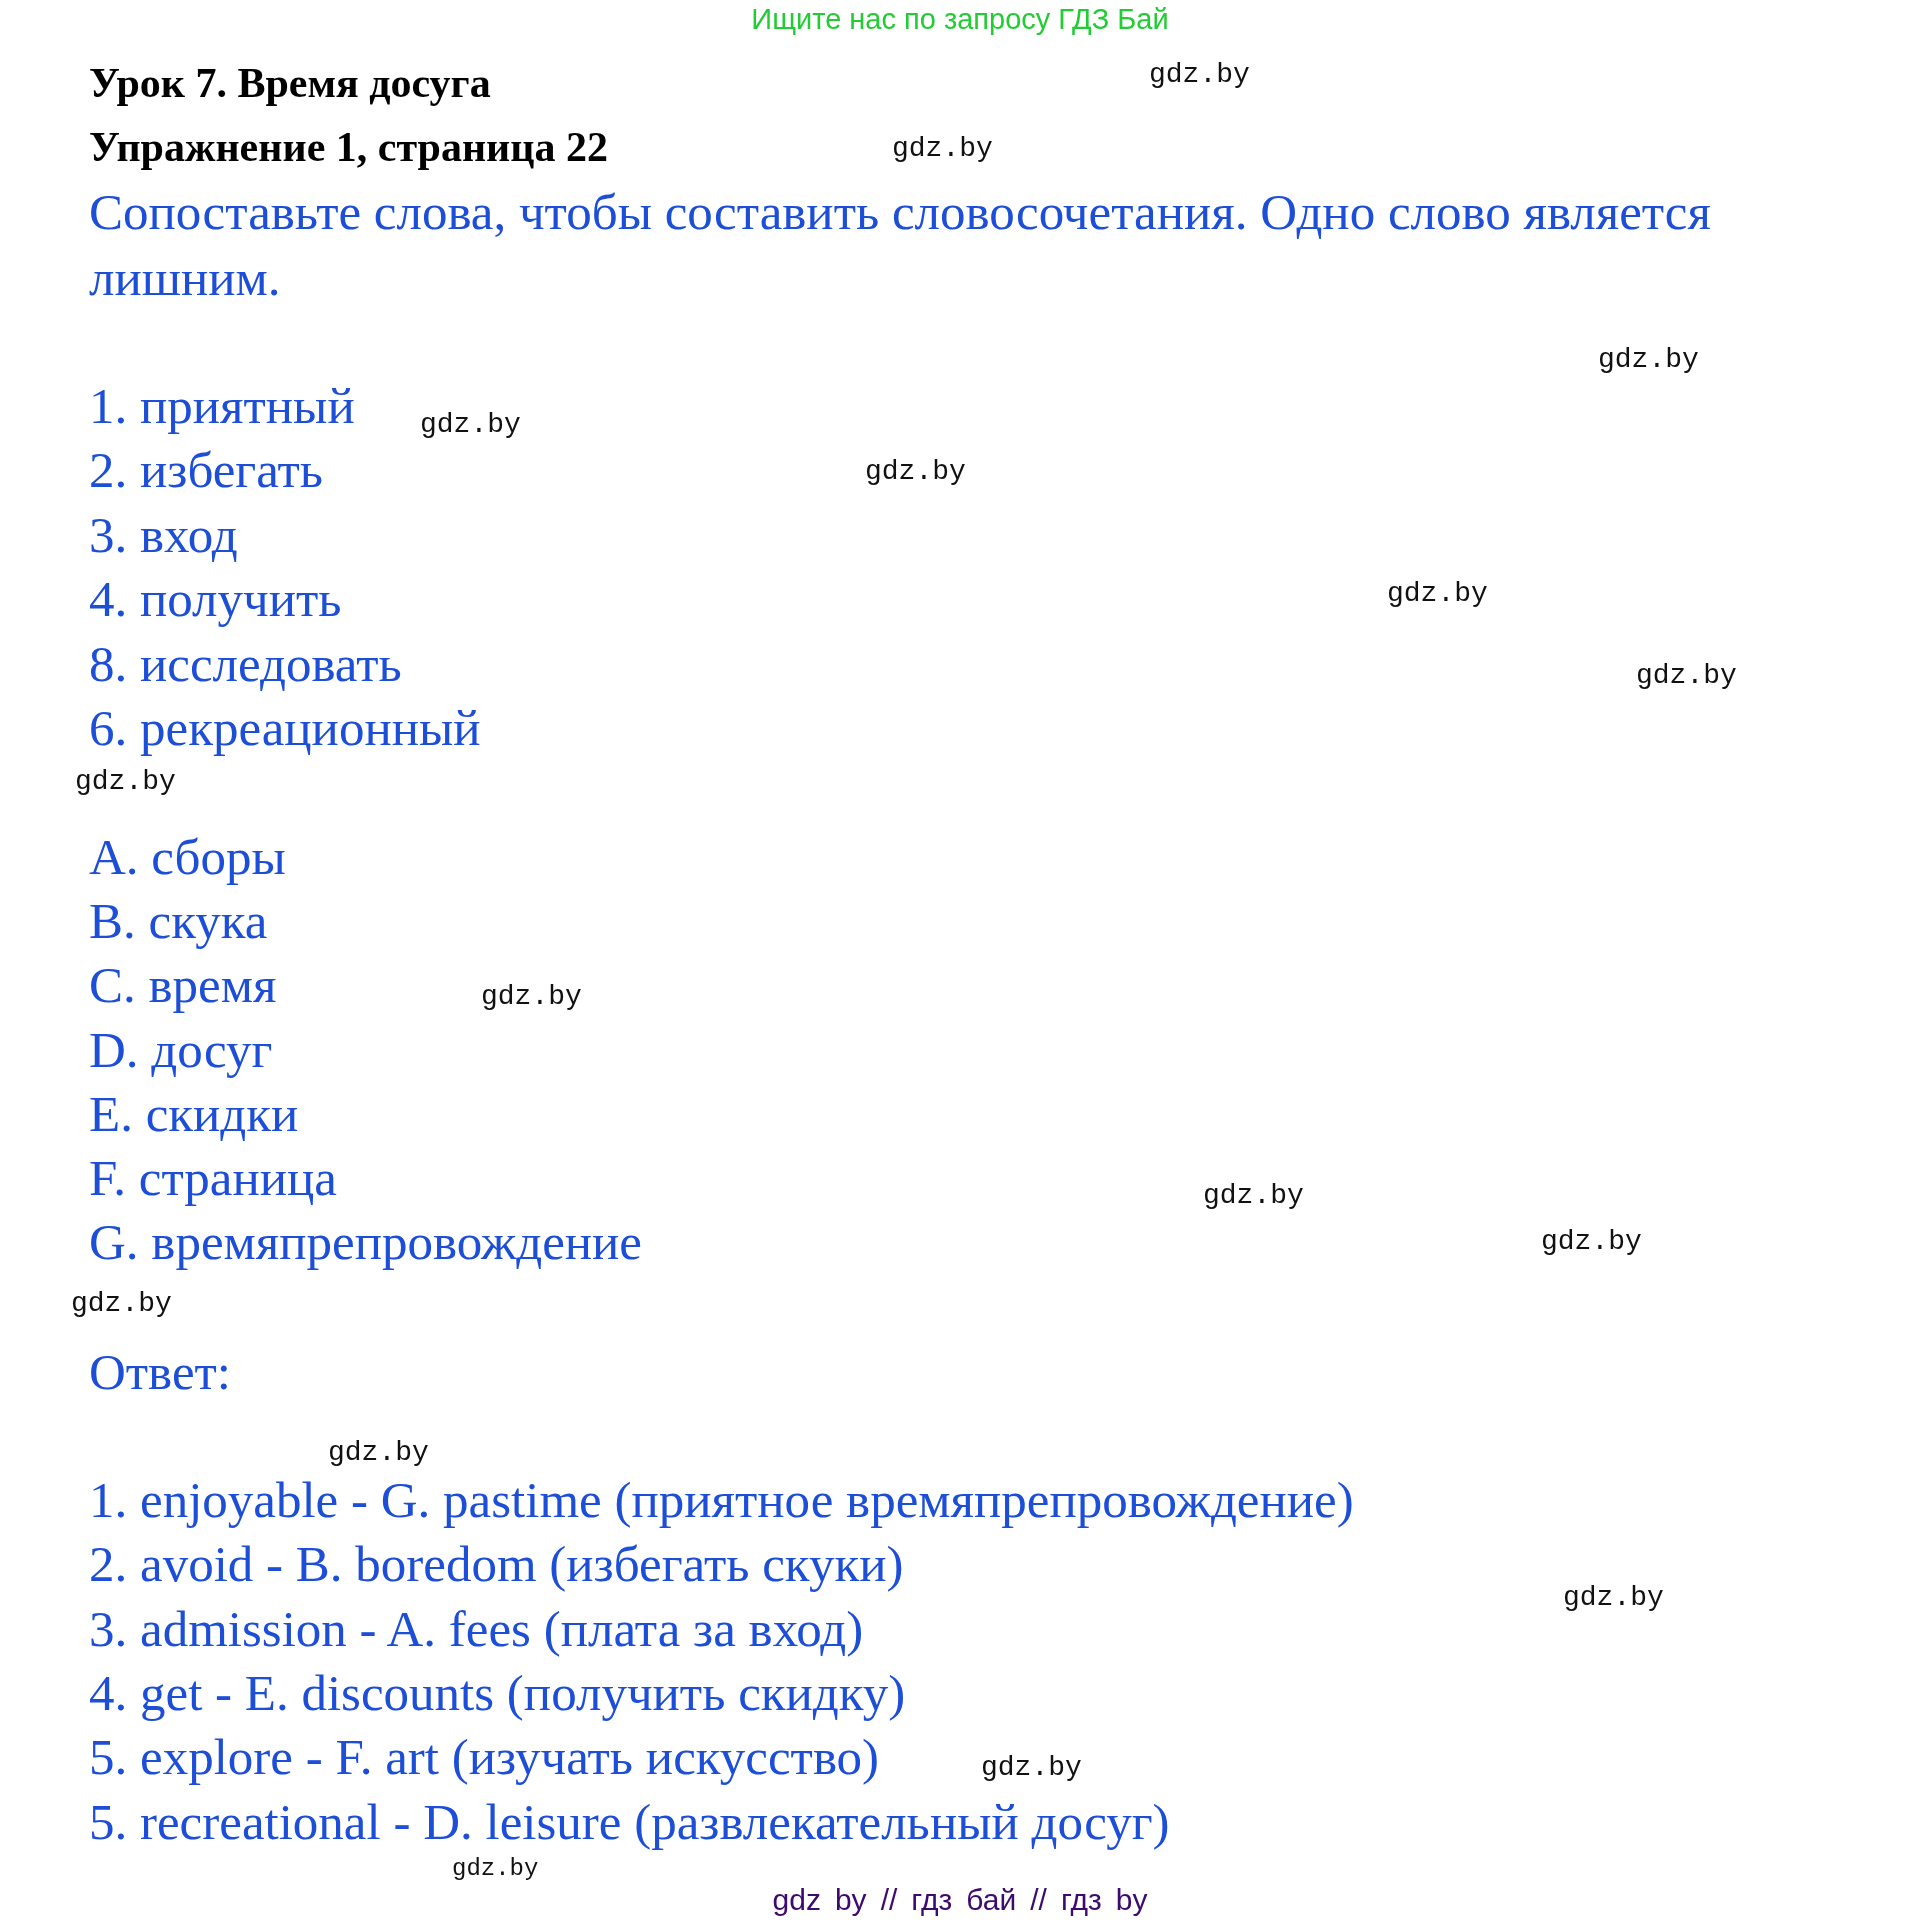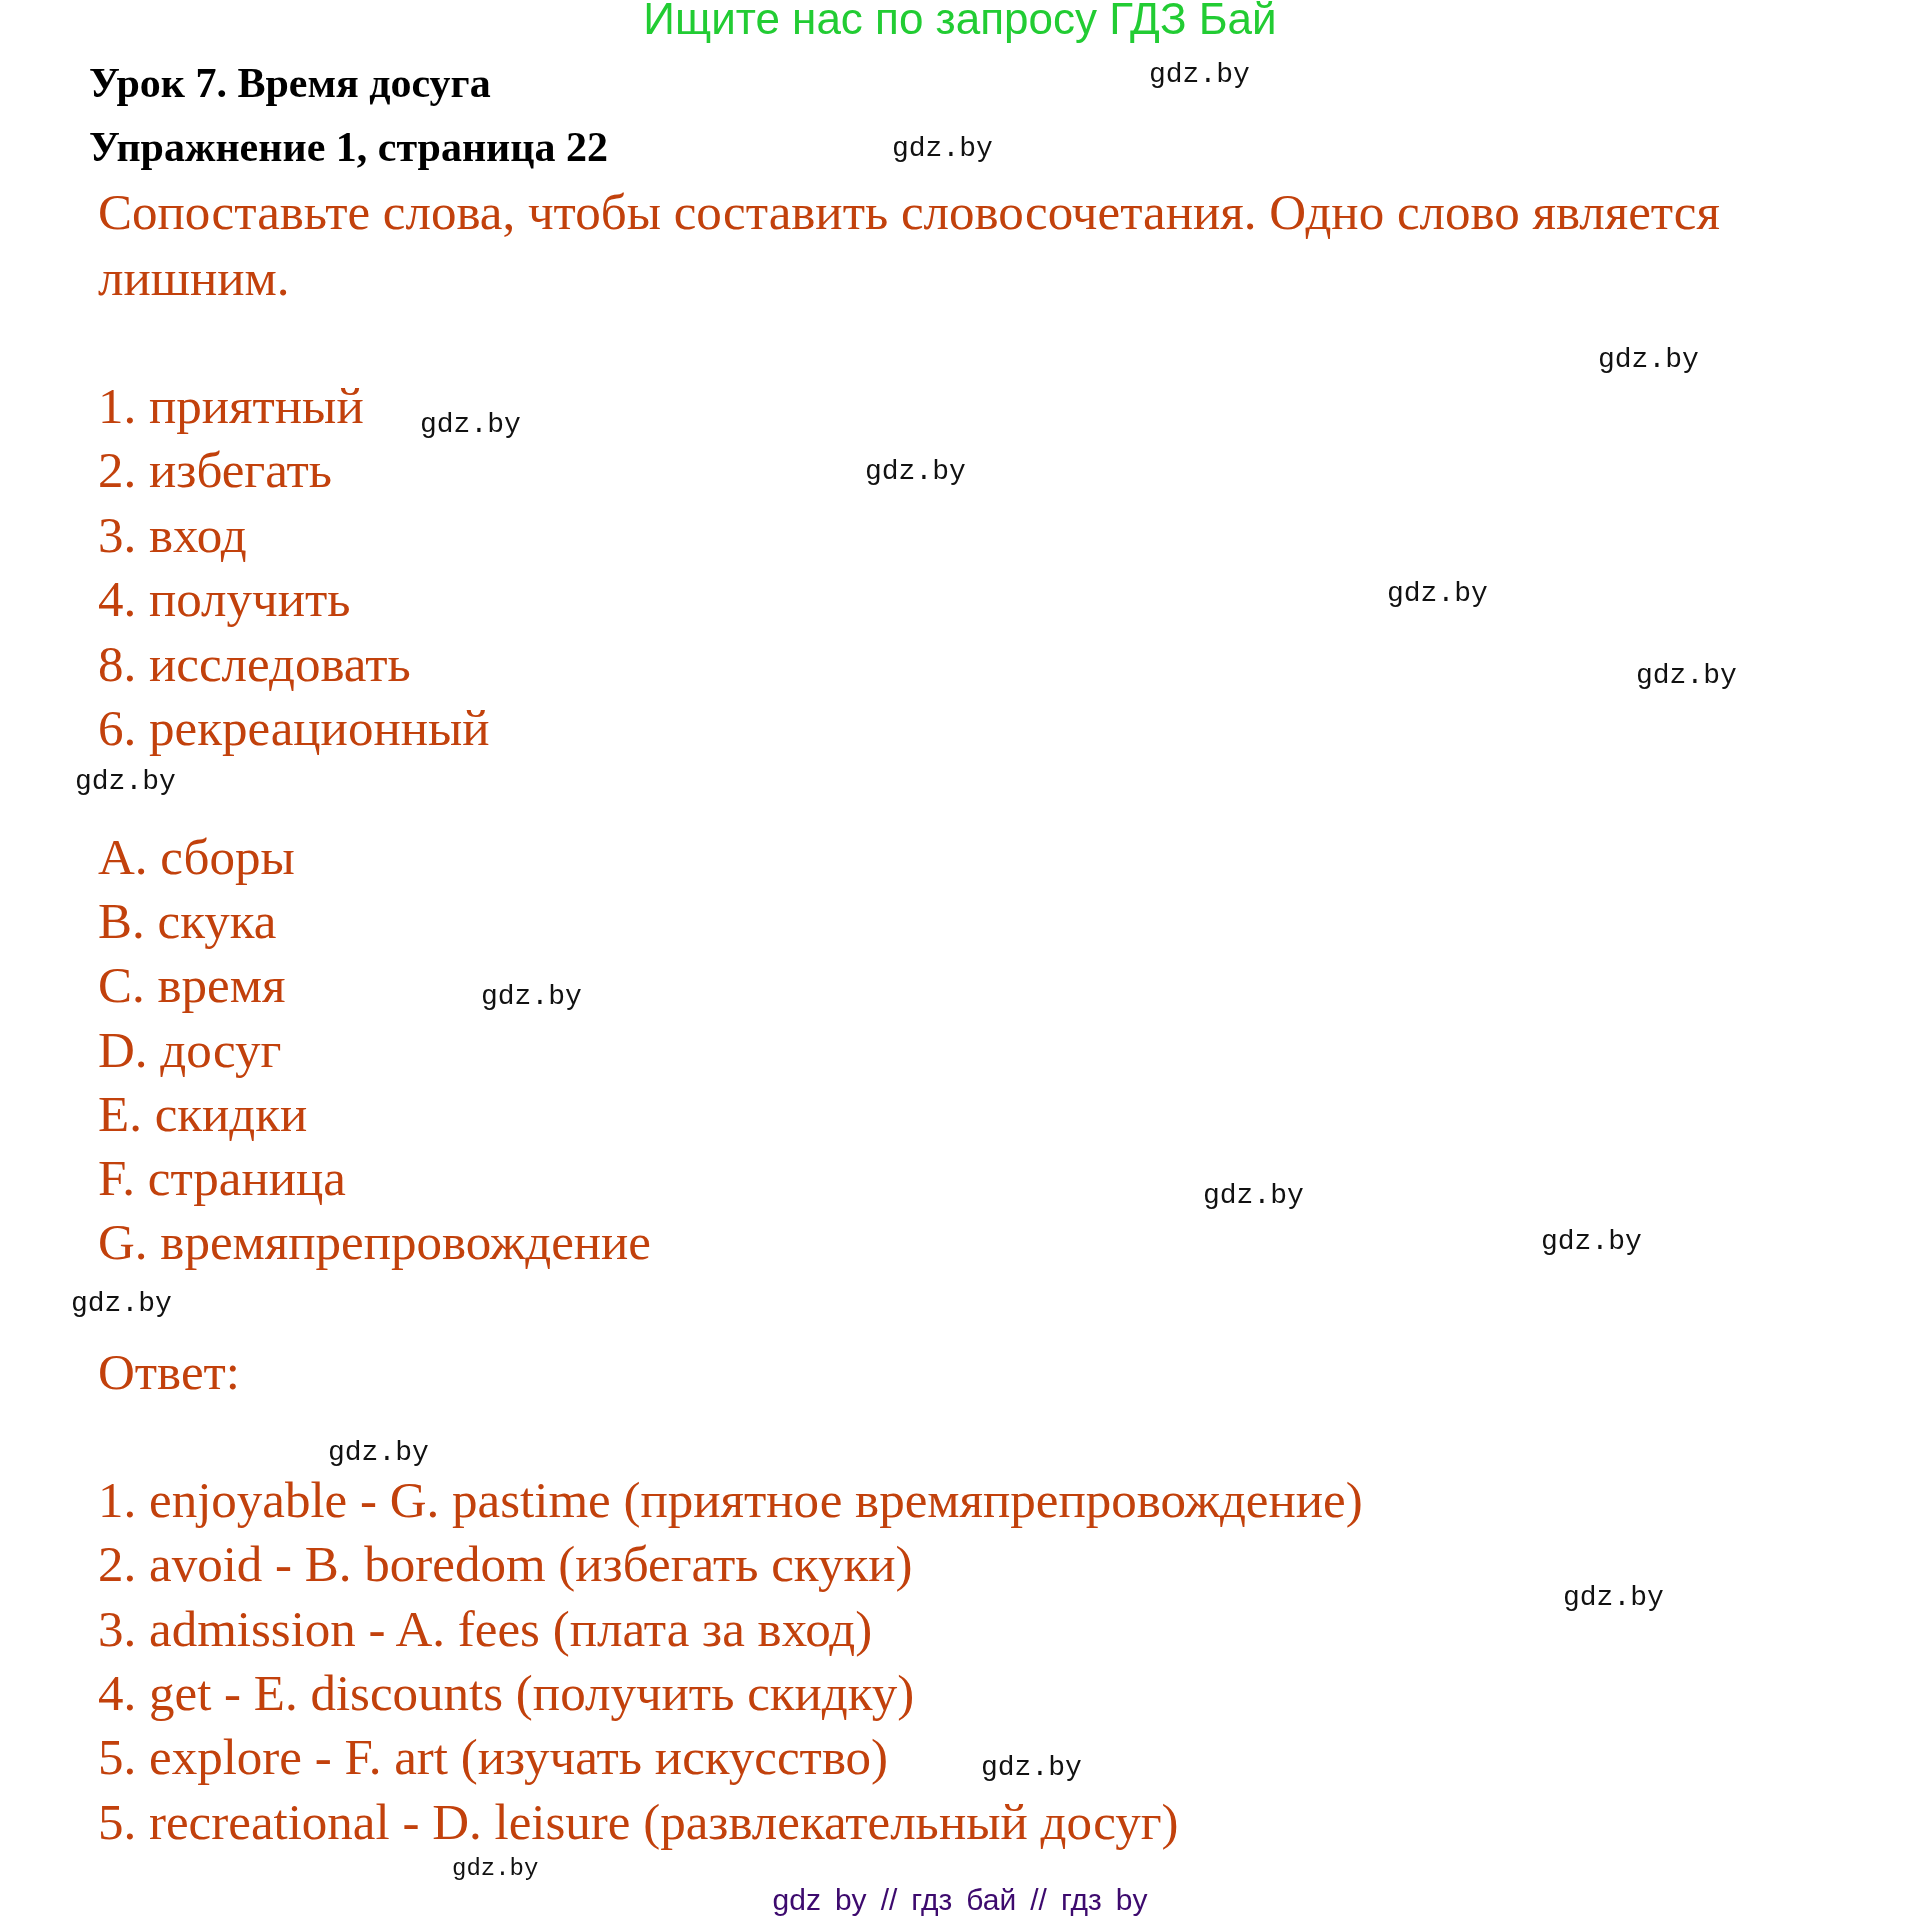--- a/index.html
+++ b/index.html
@@ -1,20 +1,20 @@
 <!DOCTYPE html>
 <html><head>
 <meta charset="utf-8">
 <style>
   html, body { margin:0; padding:0; background:#ffffff; }
   body { width:1920px; height:1923px; position:relative; overflow:hidden; }
   .abs { position:absolute; white-space:nowrap; }
-  .banner { top:0px; left:0; width:1920px; text-align:center; font-family:"Liberation Sans", sans-serif; font-size:44px; line-height:38px; }
+  .banner { top:0px; left:0; width:1920px; text-align:center; font-family:"Liberation Sans", sans-serif; font-size:29px; line-height:38px; }
   .h { font-family:"Liberation Serif", serif; font-weight:bold; font-size:42px; line-height:57px; color:#000; left:89px; }
-  .p { font-family:"Liberation Serif", serif; font-size:51px; line-height:57px; color:#c2410c; left:98px; }
+  .p { font-family:"Liberation Serif", serif; font-size:51px; line-height:57px; color:#1d4ed8; left:89px; }
   .wm { font-family:Liberation Mono, monospace; font-size:28px; line-height:31px; color:#111; }
   .wm-small { font-size:24px; }
   .footer { top:1881px; left:0; width:1920px; text-align:center; font-family:"Liberation Sans", sans-serif; font-size:30px; line-height:38px; word-spacing:5.7px; }
 </style>
 </head>
 <body>
 
 <div class="abs banner" style="color:#22cc33">Ищите нас по запросу ГДЗ Бай</div>
 
 <div class="abs h" style="top:55px">Урок 7. Время досуга</div>

